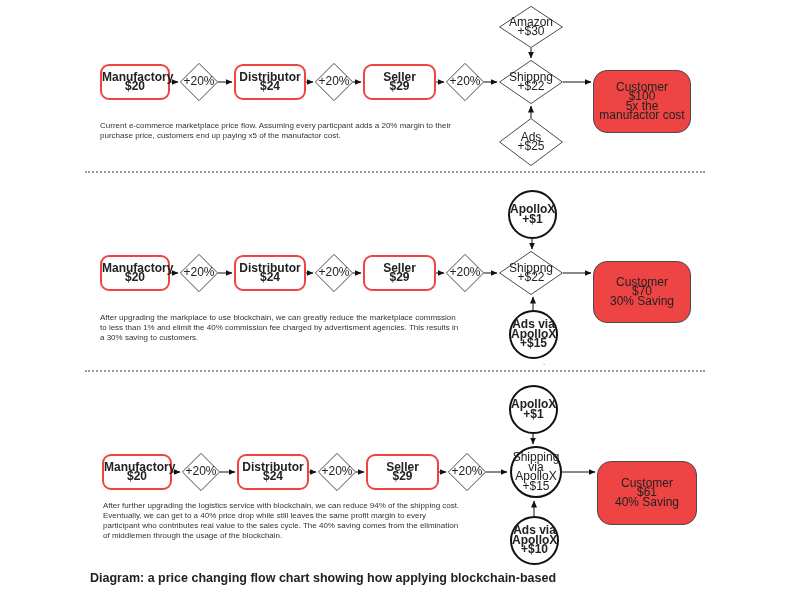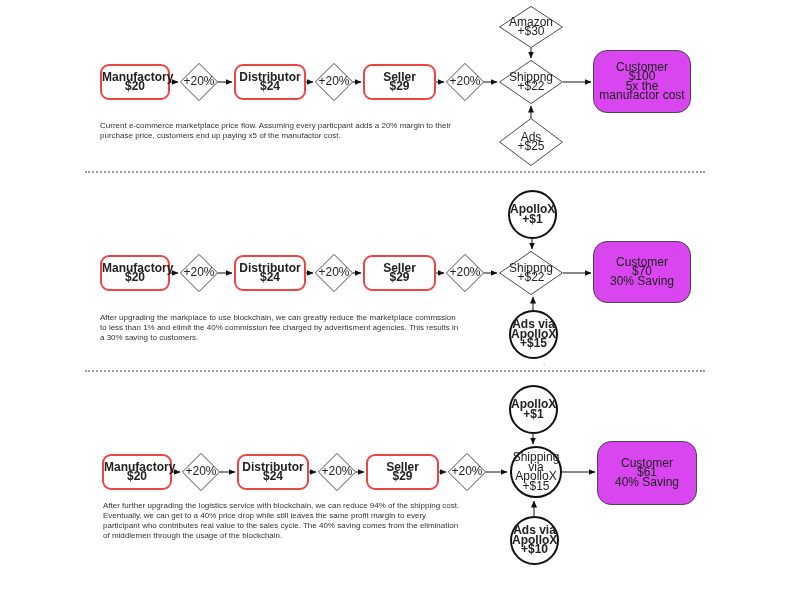--- a/index.html
+++ b/index.html
@@ -4,21 +4,21 @@
 <style>
   html,body{margin:0;padding:0;background:#fff;}
   #canvas{
     position:relative;width:800px;height:613px;background:#ffffff;overflow:hidden;
     font-family:"Liberation Sans","DejaVu Sans",sans-serif;color:#222;
   }
   .node{position:absolute;display:flex;align-items:center;justify-content:flex-end;
         text-align:center;font-size:12px;line-height:9.5px;color:#222;}
   .lbl{position:relative;z-index:2;width:100%;}
   .box{border:2px solid #ef4444;border-radius:9px;background:#fff;box-sizing:border-box;font-weight:bold;}
-  .custbox{border:1px solid #4a4a4a;border-radius:14px;background:#d946ef;box-sizing:border-box;}
+  .custbox{border:1px solid #4a4a4a;border-radius:14px;background:#ef4444;box-sizing:border-box;margin-top:20px;}
   .custbox .l3{font-weight:normal;}
   .circle{border:2.5px solid #111;border-radius:50%;background:#fff;box-sizing:border-box;font-weight:bold;}
   .circle.reg{font-weight:normal;}
   .dmd{background:transparent;}
   .dmd svg.shape{position:absolute;left:0;top:0;width:100%;height:100%;z-index:1;}
   .dmd polygon{fill:#ffffff;stroke:#4a4a4a;stroke-width:1;}
   .caption{position:absolute;font-size:8px;line-height:10px;color:#333;white-space:nowrap;}
   .sep{position:absolute;left:85px;width:620px;height:0;border-top:2px dotted #9a9a9a;}
   #arrows{position:absolute;left:0;top:0;width:800px;height:613px;z-index:3;pointer-events:none;}
   #arrows line{stroke:#111;stroke-width:1;}
@@ -246,20 +246,21 @@
       </div>
   </div>
   <div class="caption" style="left:103px;top:501px">
     <div>After further upgrading the logistics service with blockchain, we can reduce 94% of the shipping cost.</div>
     <div>Eventually, we can get to a 40% price drop while still leaves the same profit margin to every</div>
     <div>participant who contributes real value to the sales cycle. The 40% saving comes from the elimination</div>
     <div>of middlemen through the usage of the blockchain.</div>
   </div>
 
   <div class="footer">
+    <div>Diagram: a price changing flow chart showing how applying blockchain-based</div>
   </div>
 
   <svg id="arrows">
     <defs>
       <marker id="ah" markerWidth="8" markerHeight="7" refX="6.5" refY="3" orient="auto">
         <path d="M0,0 L7,3 L0,6 Z" fill="#111"></path>
       </marker>
     </defs>
 
     <line x1="170" y1="82" x2="178" y2="82" marker-end="url(#ah)"></line>

